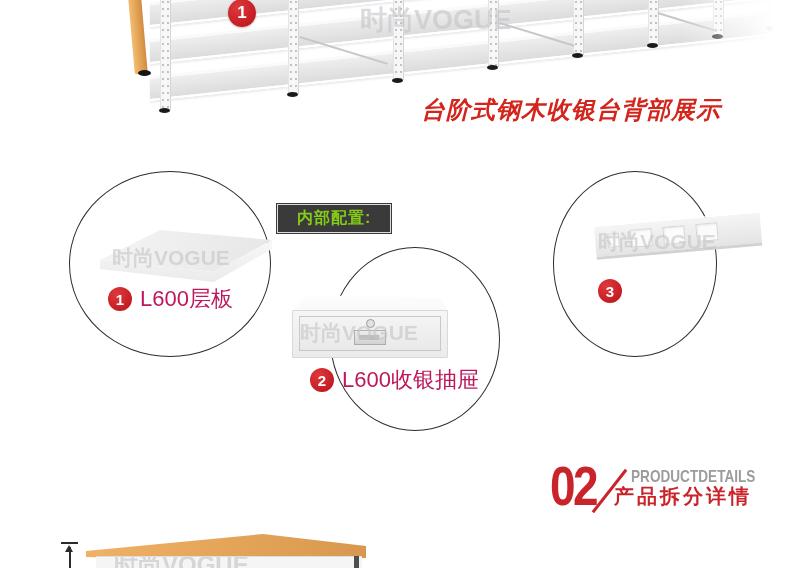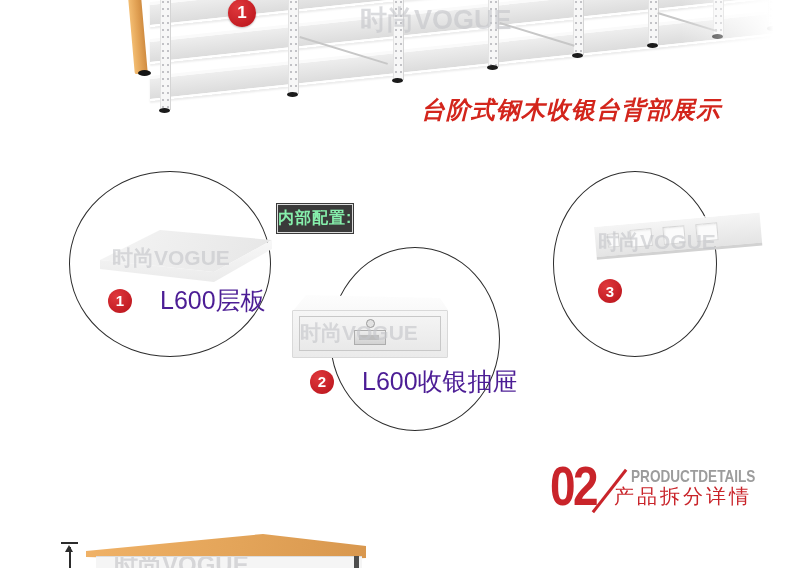--- a/index.html
+++ b/index.html
@@ -36,22 +36,22 @@
   .wm-bottom{position:absolute;left:18px;top:-8px;font-size:24px;color:#cfcfd2;opacity:.8;font-weight:bold;white-space:nowrap;}
   
   .badge{display:flex;align-items:center;justify-content:center;border-radius:50%;
     background:radial-gradient(circle at 35% 30%,#df383c,#b8121a);color:#fff;font-weight:bold;}
   .badge-lg{position:absolute;left:228px;top:-1px;width:28px;height:28px;font-size:17px;
     box-shadow:0 1px 2px rgba(0,0,0,.25);}
   .badge-sm{width:24px;height:24px;font-size:15px;flex:0 0 24px;}
   
   .caption{position:absolute;left:421px;top:94px;font-size:24px;font-weight:bold;
     color:#d3251c;letter-spacing:1px;white-space:nowrap;font-style:italic;}
-  .config-box{position:absolute;left:276px;top:203px;background:#3a3a3a;color:#86efac;
-    font-size:16px;font-weight:bold;padding:5px 2px;letter-spacing:1px;
+  .config-box{position:absolute;left:276px;top:203px;background:#3a3a3a;color:#84cc16;
+    font-size:16px;font-weight:bold;padding:5px 21px;letter-spacing:1px;
     box-shadow:inset 0 0 0 1px #3a3a3a,inset 0 0 0 2px #dcdcdc;}
   
   .callout-circle{position:absolute;border:1.5px solid #2d2d2d;border-radius:50%;background:transparent;}
   .c1{left:69px;top:171px;width:200px;height:184px;}
   .c2{left:330px;top:247px;width:168px;height:182px;}
   .c3{left:553px;top:171px;width:162px;height:184px;}
   
   .board-item{position:absolute;left:98px;top:222px;width:178px;height:66px;}
   .board-top{position:absolute;inset:0;
     clip-path:polygon(2px 38px,62px 8px,174px 18px,116px 50px);
@@ -79,28 +79,28 @@
     transform:rotate(-5deg);transform-origin:0 0;
     background:linear-gradient(to bottom,#f5f5f5,#e4e4e4);
     border-top:1px solid #ffffff;border-bottom:3px solid #d2d2d2;
     display:flex;align-items:center;gap:11px;padding-left:12px;box-sizing:border-box;}
   .hole{width:20px;height:16px;background:#fbfbfb;border:1px solid #d5d5d5;
     box-shadow:inset 1px 1px 2px rgba(0,0,0,.07);}
   .hole-sm{width:10px;height:12px;}
   
   .callout-row{position:absolute;display:flex;align-items:center;gap:8px;}
   .r1{left:108px;top:284px;} .r2{left:310px;top:365px;} .r3{left:598px;top:279px;}
-  .callout-label{font-size:25px;color:#4c1d95;white-space:nowrap;margin-left:20px;}
+  .callout-label{font-size:22px;color:#be185d;white-space:nowrap;}
   
   .sec-num{position:absolute;left:550px;top:460px;font-size:56px;font-weight:bold;
     color:#c9242a;line-height:.92;letter-spacing:-3px;transform:scaleX(.82);transform-origin:left top;}
   .sec-slash{position:absolute;left:608px;top:464px;width:3px;height:54px;background:#c9242a;transform:rotate(38deg);}
   .sec-en{position:absolute;left:631px;top:467px;font-size:17px;font-weight:bold;color:#9c9c9c;
     transform:scaleX(.8);transform-origin:left top;white-space:nowrap;}
-  .sec-cn{position:absolute;left:614px;top:483px;font-size:20px;font-weight:normal;
+  .sec-cn{position:absolute;left:614px;top:483px;font-size:20px;font-weight:bold;
     color:#c9242a;letter-spacing:3px;white-space:nowrap;}
   
   .wood-top{position:absolute;left:83px;top:530px;width:285px;height:34px;
     clip-path:polygon(3px 21px,180px 4px,283px 16px,283px 28px,180px 32px,3px 27px);
     background:linear-gradient(100deg,#f0b267,#e3a459 55%,#d8974e);}
   .counter-body{position:absolute;left:96px;top:556px;width:266px;height:12px;
     background:#f5f5f5;border-top:1px solid #ddd;overflow:hidden;}
   .counter-mark{position:absolute;left:354px;top:556px;width:5px;height:12px;background:#4e4e4e;}
   .dim-cap{position:absolute;left:61px;top:542px;width:17px;height:2px;background:#2c2c2c;}
   .dim-arrow{position:absolute;left:65px;top:545px;width:0;height:0;

